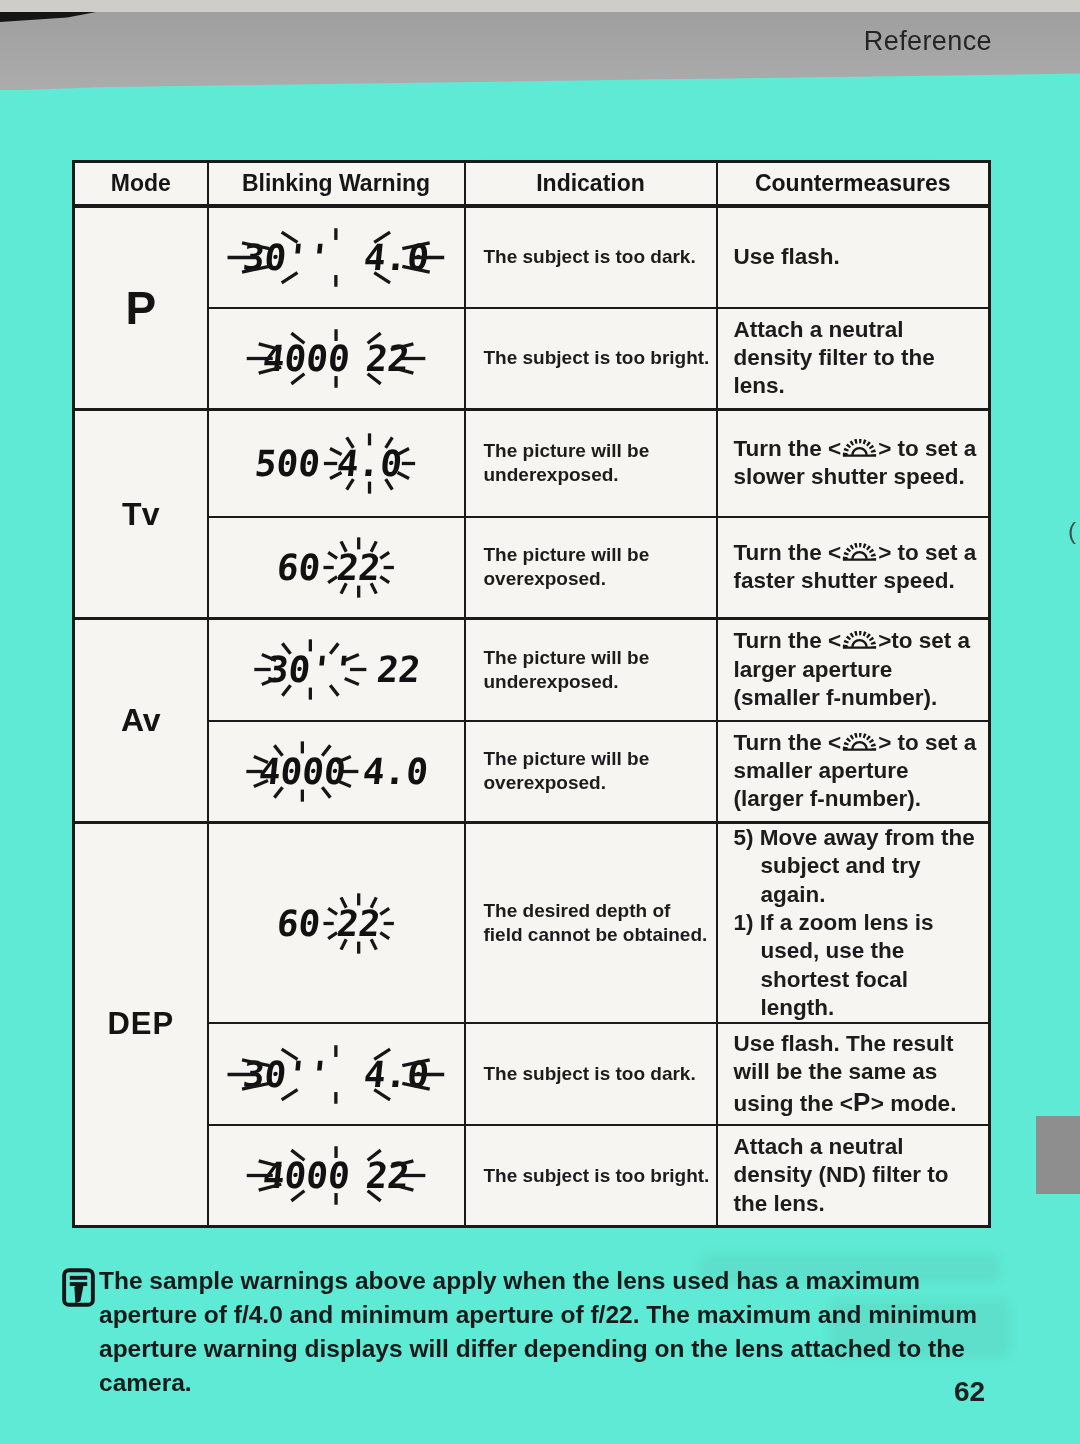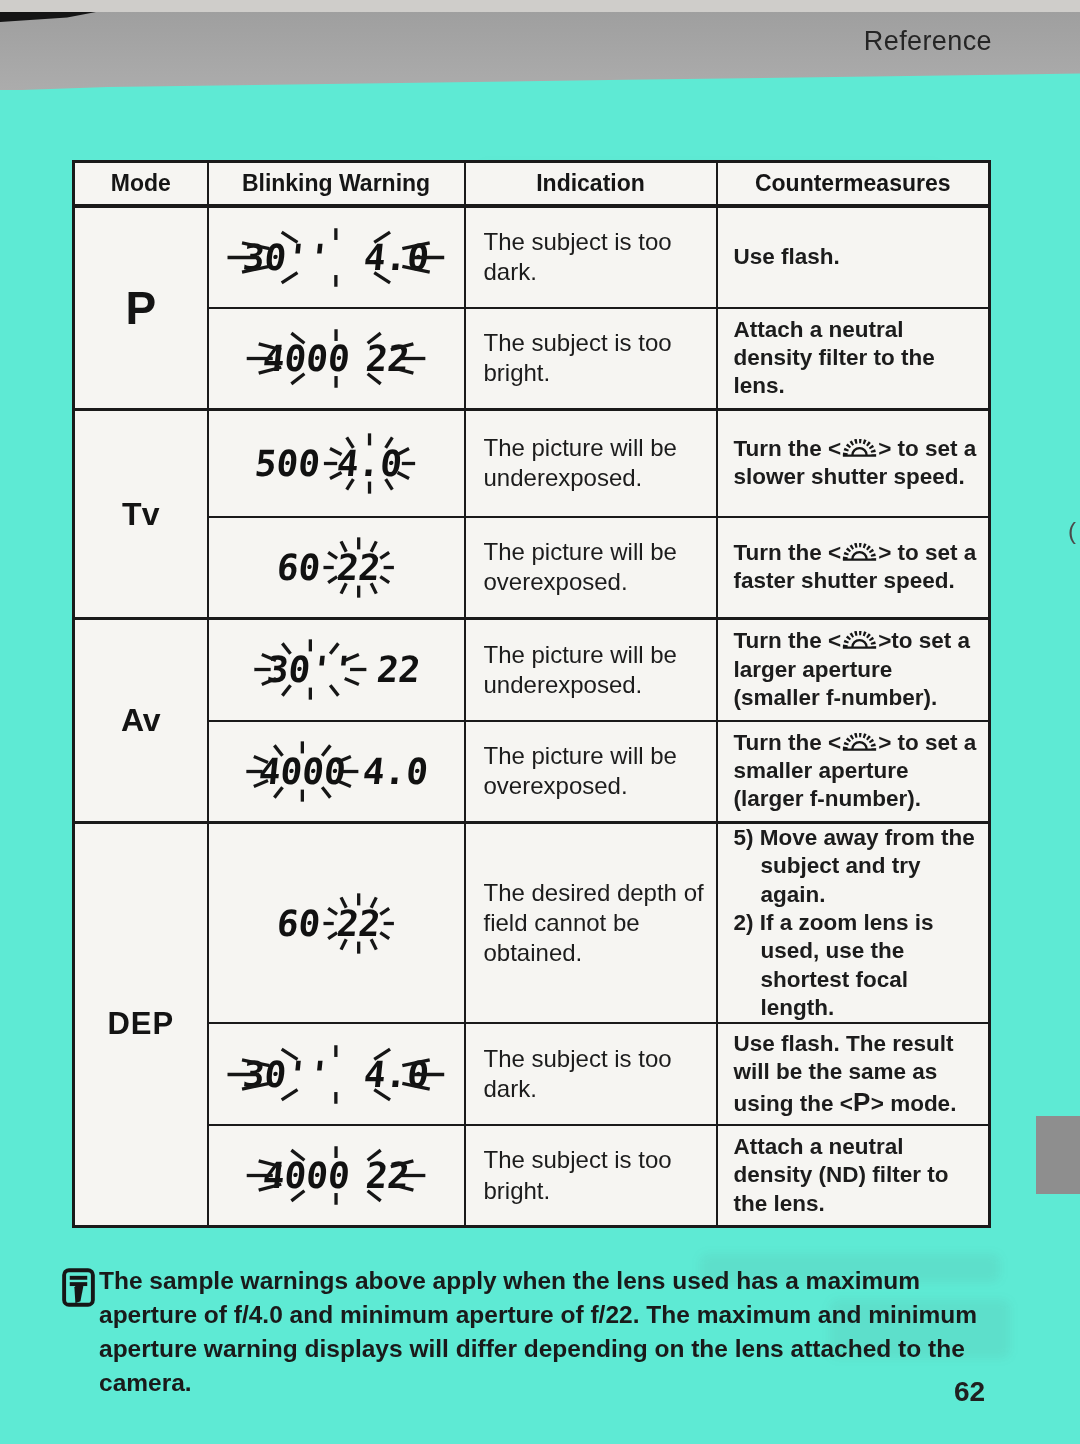--- a/index.html
+++ b/index.html
@@ -31,21 +31,21 @@
   .warn{text-align:center;vertical-align:middle;}
   .lcd{display:inline-flex;align-items:center;justify-content:center;gap:26px;}
   .seg{font-family:"DejaVu Sans Mono",monospace;font-weight:bold;font-size:36px;color:#111;
        display:inline-block;transform:skewX(-6deg);}
   .blink{position:relative;display:inline-flex;align-items:center;justify-content:center;padding:13px 15px;}
   .lcd.blink{padding:12px 20px;}
   .burst{position:absolute;left:0;top:0;width:100%;height:100%;pointer-events:none;overflow:visible;}
   .burst line{stroke:#161616;stroke-width:3.3;}
 
   .ind,.cm{vertical-align:middle;}
-  .ind .txt{padding:0 6px 0 18px;font-size:24px;line-height:1.26;font-weight:normal;color:#1c1c1c;}
+  .ind .txt{padding:0 6px 0 18px;font-size:19px;line-height:1.26;font-weight:bold;color:#1c1c1c;}
   .cm  .cmt{padding:0 8px 0 16px;font-size:22.5px;line-height:1.26;font-weight:bold;color:#1c1c1c;}
   .cm .li{padding-left:27px;text-indent:-27px;}
   .pmode{font-weight:bold;font-size:26px;letter-spacing:.5px;}
 
   .dial{width:37px;height:19px;vertical-align:-2px;}
   .dial path,.dial line{stroke:#161616;}
 
   
   .note{position:absolute;left:62px;top:1252px;width:918px;display:flex;gap:4px;}
   .noteicon{width:33px;height:41px;flex:none;margin-top:3px;}
@@ -307,21 +307,21 @@
                   <line x1="79.4448637286709" y1="36.499999999999986" x2="91.56921938165304" y2="27.49999999999998" vector-effect="non-scaling-stroke"></line>
                 </svg>
               </span>
       </div></td>
       <td class="ind">
             <div class="txt">The desired depth of field cannot be obtained.</div>
           </td>
       <td class="cm">
             <div class="cmt">
         <div class="li">5) Move away from the subject and try again.</div>
-        <div class="li">2) If a zoom lens is used, use the shortest focal length.</div>
+        <div class="li">1) If a zoom lens is used, use the shortest focal length.</div>
       </div>
           </td>
     </tr>
     <tr style="height:102px;">
       <td class="warn"><div class="lcd blink" style="gap:34px;">
         <span class="seg">30''</span>
         <span class="seg">4.0</span>
       <svg viewBox="0 0 100 100" preserveAspectRatio="none" class="burst">
                 <line x1="84" y1="50" x2="98" y2="50" vector-effect="non-scaling-stroke"></line>
                 <line x1="79.44486372867092" y1="63.5" x2="91.56921938165306" y2="72.5" vector-effect="non-scaling-stroke"></line>

